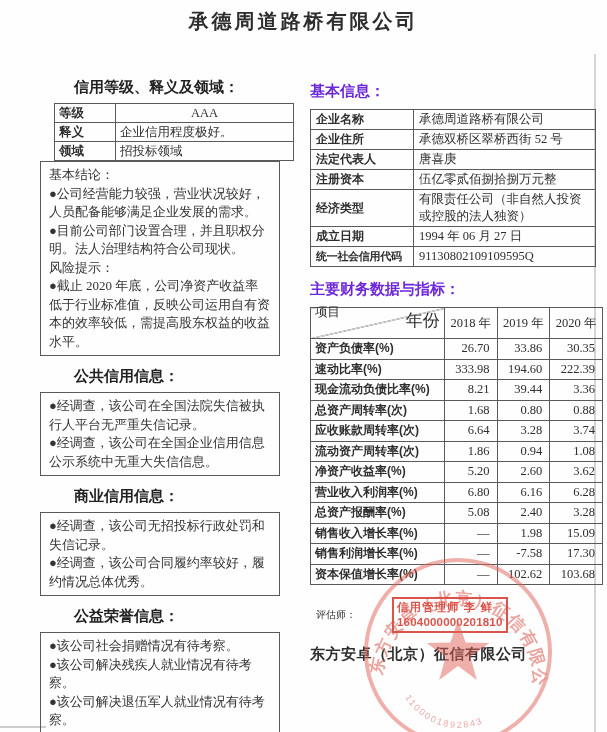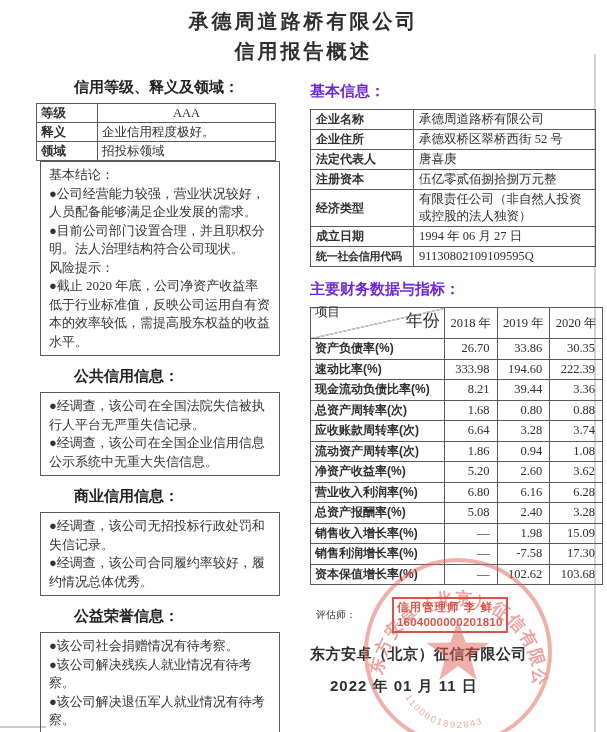--- a/index.html
+++ b/index.html
@@ -16,21 +16,21 @@
             padding-left:38px;margin:10px 0 6px 0;line-height:20px;color:#222;}
   .rheading{font-family:"Liberation Sans",sans-serif;font-weight:bold;font-size:15px;
             margin:12px 0 8px 0;line-height:20px;color:#6d28d9;}
   .first{margin-top:15px;}
   
   .tbox{border:1px solid #5a5a5a;padding:4px 8px;margin-left:4px;width:222px;
         font-size:13px;line-height:18.5px;color:#333;}
   .tbox div{text-align:left;}
   
   table{border-collapse:collapse;}
-  .rating-table{width:240px;border-radius:18px;}
+  .rating-table{margin-left:18px;width:240px;border-radius:18px;}
   .rating-table td{border:1px solid #5a5a5a;font-size:12.5px;height:18px;padding:0 4px;}
   .rating-table td.lab{width:52px;font-family:"Liberation Sans",sans-serif;font-weight:bold;}
   .rating-table td.center{text-align:center;}
   
   .basic-table{width:286px;}
   .basic-table td{border:1px solid #5a5a5a;font-size:12.5px;padding:1px 5px;line-height:17px;}
   .basic-table td.lab{width:92px;font-family:"Liberation Sans",sans-serif;font-weight:bold;font-size:12px;}
   .basic-table td.lab.cramped{font-size:11px;letter-spacing:-0.3px;}
   
   .fin-table{width:293px;margin-top:2px;}
@@ -56,21 +56,20 @@
 </style>
 </head>
 <body>
 
 <div class="page">
   <div class="scan-edge-right"></div>
   <div class="scan-edge-bottom"></div>
 
   <div class="title">
     <div>承德周道路桥有限公司</div>
-    <div>信用报告概述</div>
   </div>
 
   <div class="col-left">
     <div class="lheading first">信用等级、释义及领域：</div>
     <table class="rating-table">
       <tbody>
           <tr>
         <td class="lab">等级</td>
         <td class="center">AAA</td>
       </tr>
@@ -238,21 +237,20 @@
 
     <div class="assessor-row">
       <div class="assessor-label">评估师：</div>
       <div class="stamp">
         <div class="s1">信用管理师 李 鲜</div>
         <div class="s2">1604000000201810</div>
       </div>
     </div>
 
     <div class="agency">东方安卓（北京）征信有限公司</div>
-    <div class="date">2022 年 01 月 11 日</div>
   </div>
 
   <svg class="seal" viewBox="0 0 196 196">
     <defs>
       <path id="arcTop" d="M 22 126 A 76 76 0 1 1 174 126" fill="none"></path>
       <path id="arcBot" d="M 40 132 A 62 62 0 0 0 158 130" fill="none"></path>
     </defs>
     <circle cx="98" cy="98" r="92" fill="none" stroke="#e06055" stroke-width="4" opacity="0.8"></circle>
     <polygon points="98,66 105.6,88.5 129.4,89.1 110.4,103 116.8,125.9 98,112 79.2,125.9 85.6,103 66.6,89.1 90.4,88.5" fill="#e06055" opacity="0.8"></polygon>
     <text font-family="Liberation Sans, sans-serif" font-size="17" font-weight="bold" fill="#d9544a" opacity="0.85" letter-spacing="1.5">

